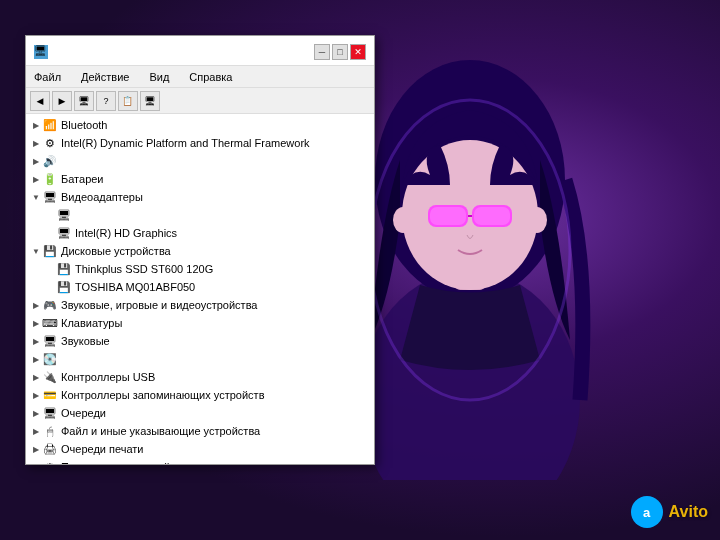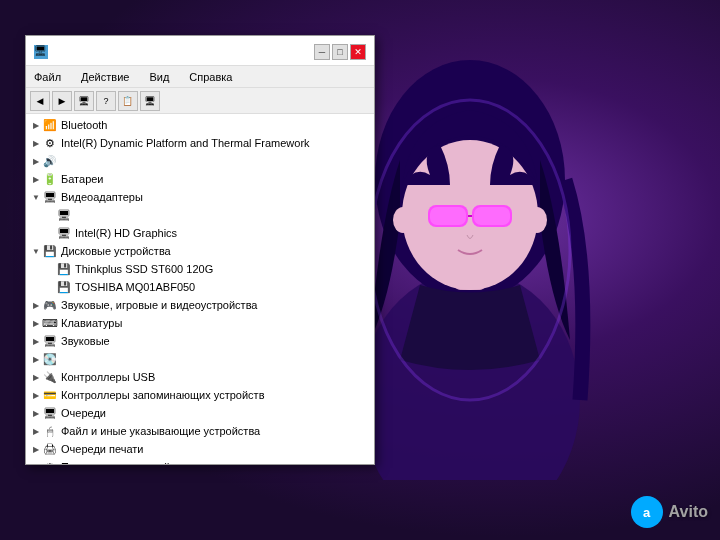--- a/index.html
+++ b/index.html
@@ -199,21 +199,21 @@
       height: 32px;
       display: flex;
       align-items: center;
       justify-content: center;
       color: white;
       font-size: 10px;
       font-weight: bold;
     }
 
     .avito-text {
-      color: #a3a3a3;
+      color: #eab308;
       font-size: 16px;
       font-weight: bold;
       text-shadow: 1px 1px 3px rgba(0,0,0,0.5);
     }
 
     
     .char-svg {
       width: 100%;
       height: 100%;
     }

